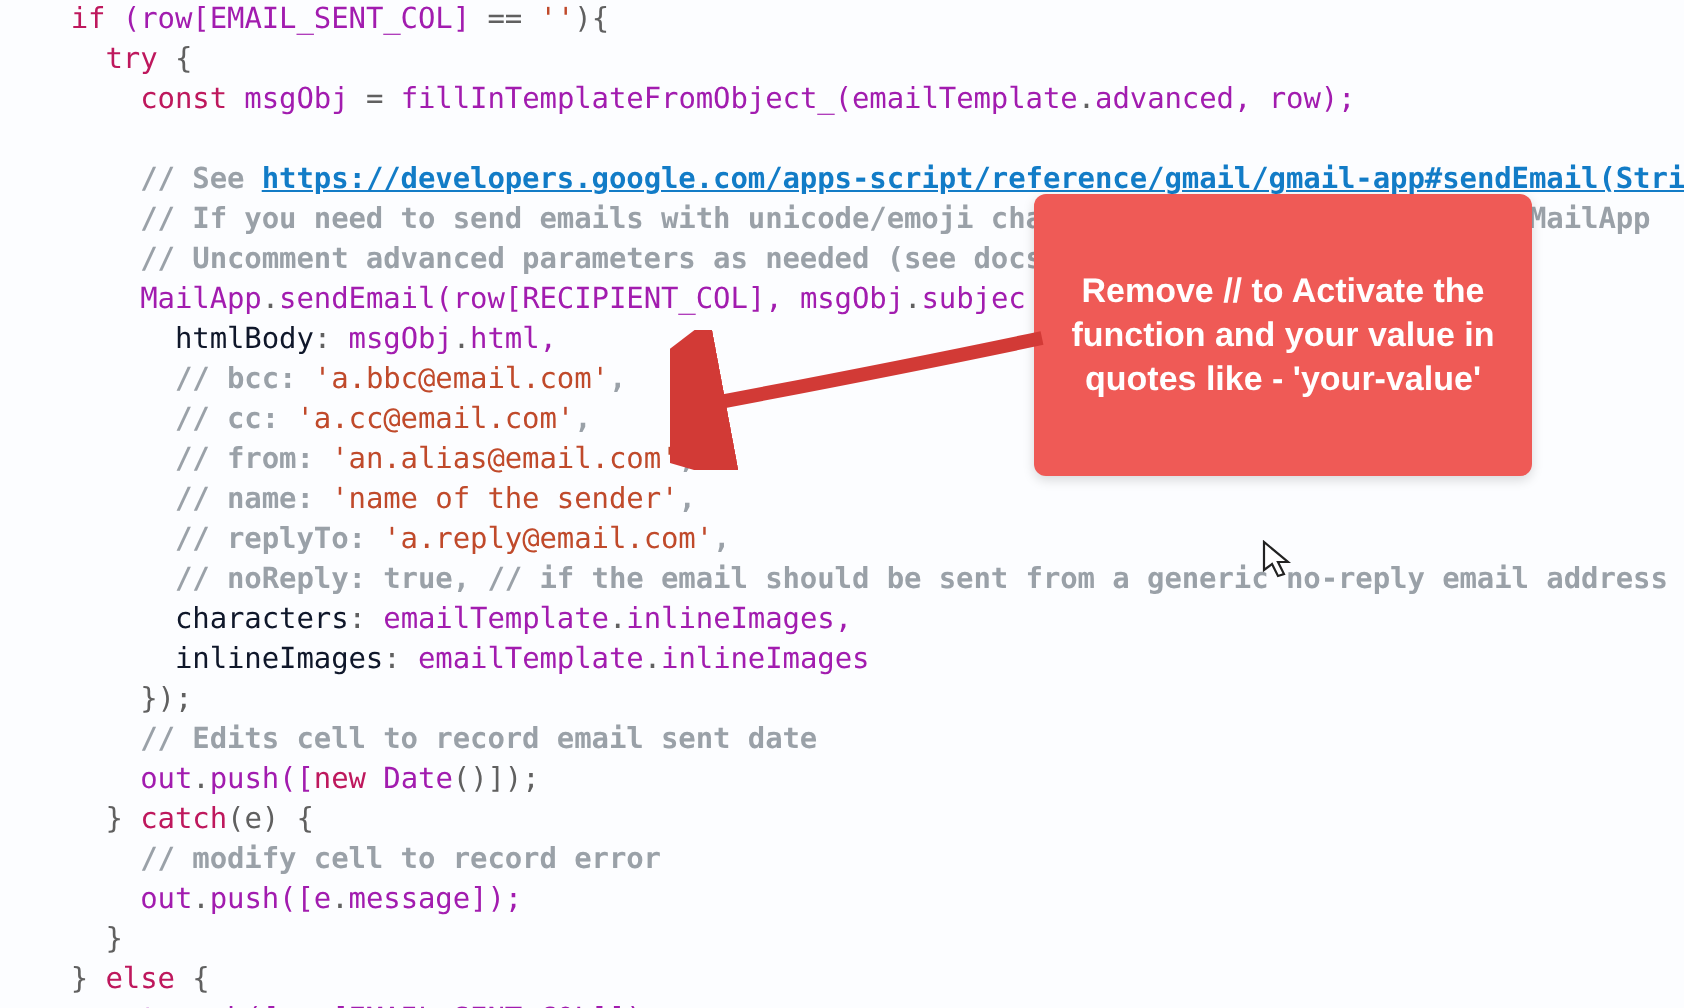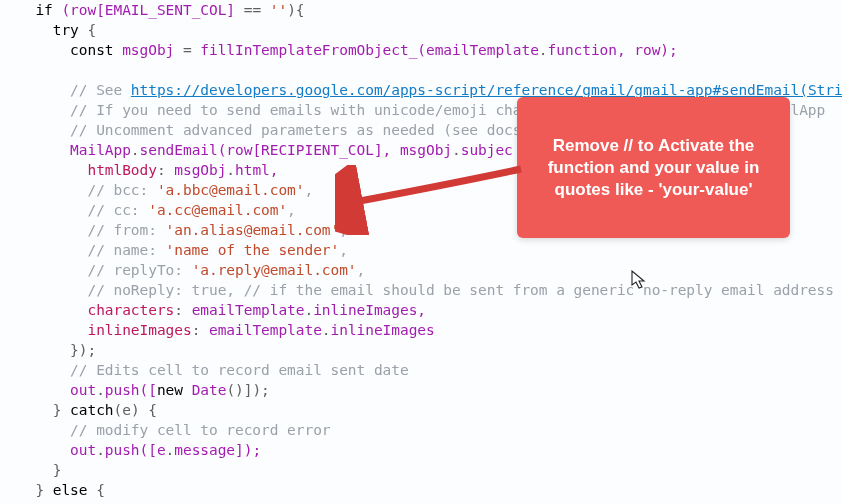--- a/index.html
+++ b/index.html
@@ -1,44 +1,44 @@
 <!DOCTYPE html>
 <html><head>
 <meta charset="utf-8">
 <style>
   html,body{margin:0;padding:0;width:842px;height:504px;overflow:hidden;
     font-family:Menlo,Consolas,"Courier New",monospace;font-size:14.5px;
     background:#fcfdff;color:#555;}
   pre.code{margin:0;padding:0 0 0 18px;line-height:20px;white-space:pre;
     letter-spacing:-.05px;}
   
-  .kw  {color:#000000;}                 
+  .kw  {color:#be185d;}                 
   .pn  {color:#606060;}                 
   .id  {color:#a21caf;}                 
   .str {color:#c04a2b;}                 
-  .cmt {color:#9aa1a8;}                 
-  .obj {color:#be185d;}                 
+  .cmt {color:#9aa1a8;font-weight:bold;}                 
+  .obj {color:#0f172a;}                 
   .lnk {color:#127cc7;text-decoration:underline;}
 
   
-  .callout{position:absolute;left:517px;top:97px;width:273px;height:141px;
+  .callout{position:absolute;left:517px;top:97px;width:249px;height:141px;
     background:#ef5a56;color:#fff;border-radius:6px;
     font-family:-apple-system,Helvetica,Arial,sans-serif;font-size:17px;
     font-weight:600;line-height:22px;text-align:center;display:flex;
     align-items:center;justify-content:center;padding:0 14px;box-sizing:border-box;
     box-shadow:0 2px 6px rgba(0,0,0,.15);}
   .arrow{position:absolute;left:335px;top:165px;pointer-events:none;}
   .cursor{position:absolute;left:631px;top:270px;pointer-events:none;}
 </style>
 </head>
 <body>
 
 <pre class="code">  <span class="kw">if</span><span class="id"> (row[EMAIL_SENT_COL] </span><span class="pn">==</span><span> </span><span class="str">''</span><span class="pn">){</span>
     <span class="kw">try</span><span class="pn"> {</span>
-      <span class="kw">const</span><span class="id"> msgObj </span><span class="pn">=</span><span class="id"> fillInTemplateFromObject_(emailTemplate</span><span class="pn">.</span><span class="id">function, row);</span>
+      <span class="kw">const</span><span class="id"> msgObj </span><span class="pn">=</span><span class="id"> fillInTemplateFromObject_(emailTemplate</span><span class="pn">.</span><span class="id">advanced, row);</span>
 
       <span class="cmt">// See </span><span class="cmt lnk">https://developers.google.com/apps-script/reference/gmail/gmail-app#sendEmail(String</span>
       <span class="cmt">// If you need to send emails with unicode/emoji characters change GmailApp for MailApp</span>
       <span class="cmt">// Uncomment advanced parameters as needed (see docs</span>
       <span class="id">MailApp</span><span class="pn">.</span><span class="id">sendEmail(row[RECIPIENT_COL], msgObj</span><span class="pn">.</span><span class="id">subjec</span>
         <span class="obj">htmlBody</span><span class="pn">:</span><span class="id"> msgObj</span><span class="pn">.</span><span class="id">html,</span>
         <span class="cmt">// bcc: </span><span class="str">'a.bbc@email.com'</span><span class="cmt">,</span>
         <span class="cmt">// cc: </span><span class="str">'a.cc@email.com'</span><span class="cmt">,</span>
         <span class="cmt">// from: </span><span class="str">'an.alias@email.com'</span><span class="cmt">,</span>
         <span class="cmt">// name: </span><span class="str">'name of the sender'</span><span class="cmt">,</span>

